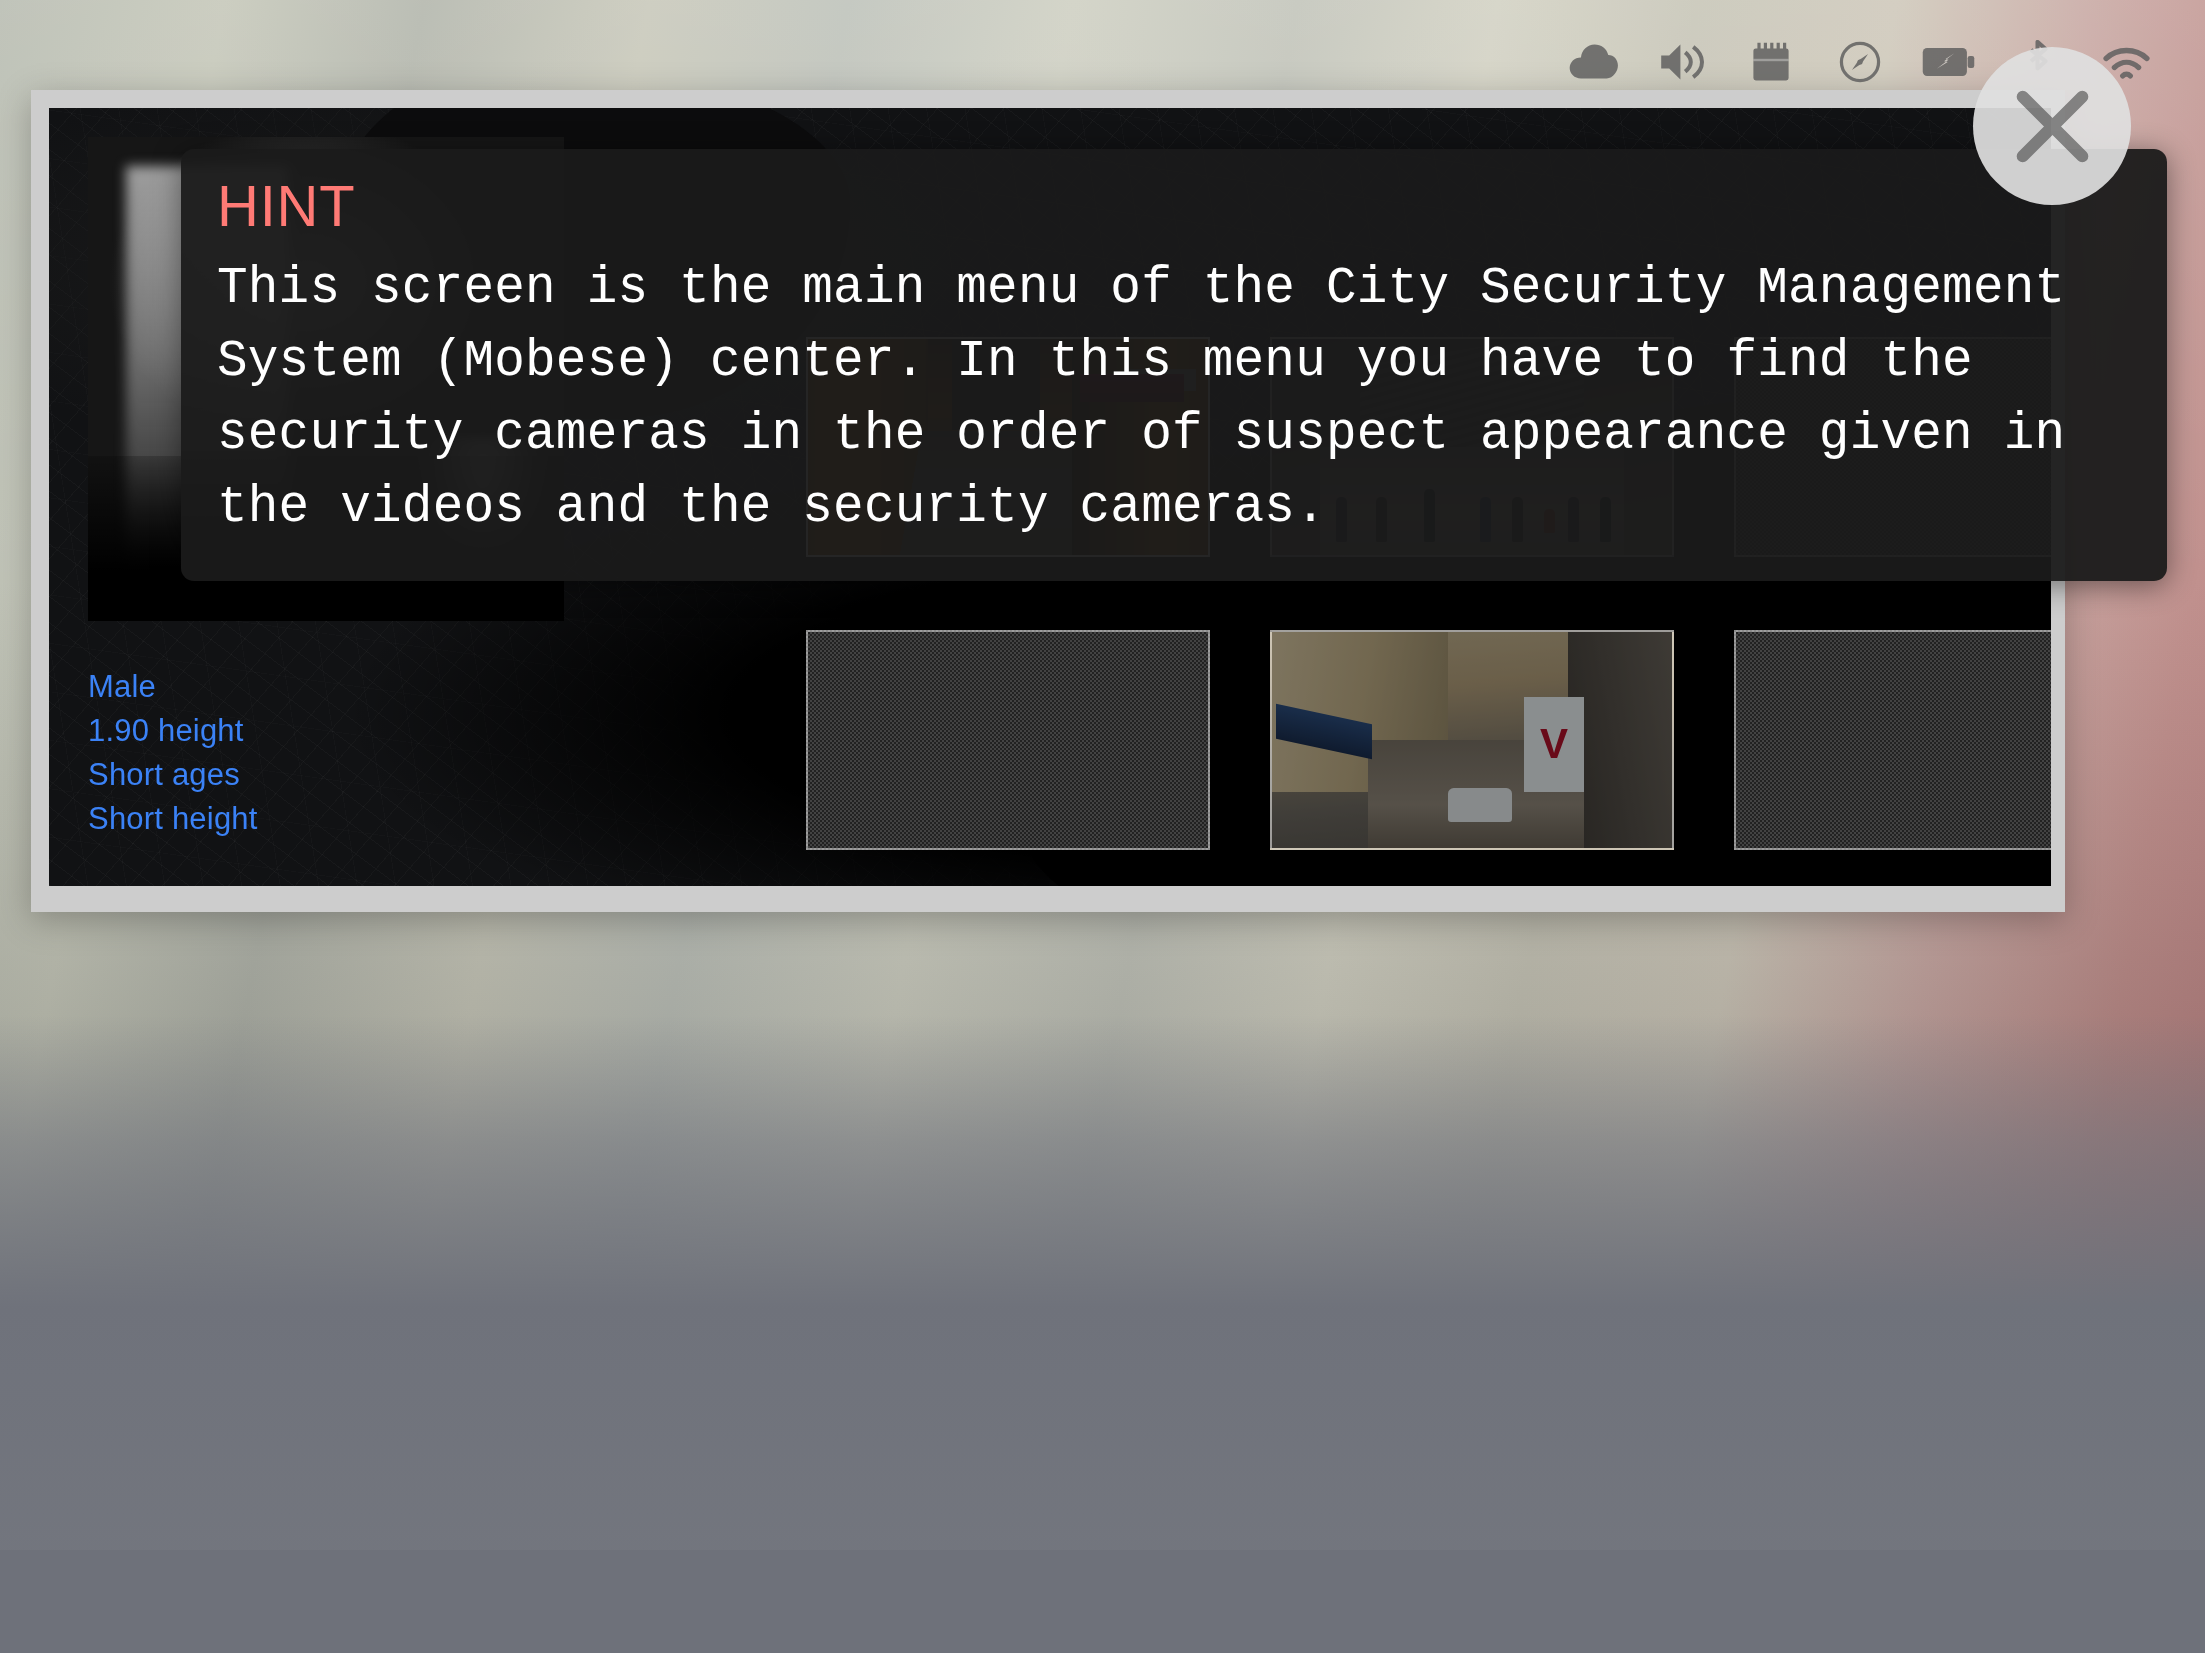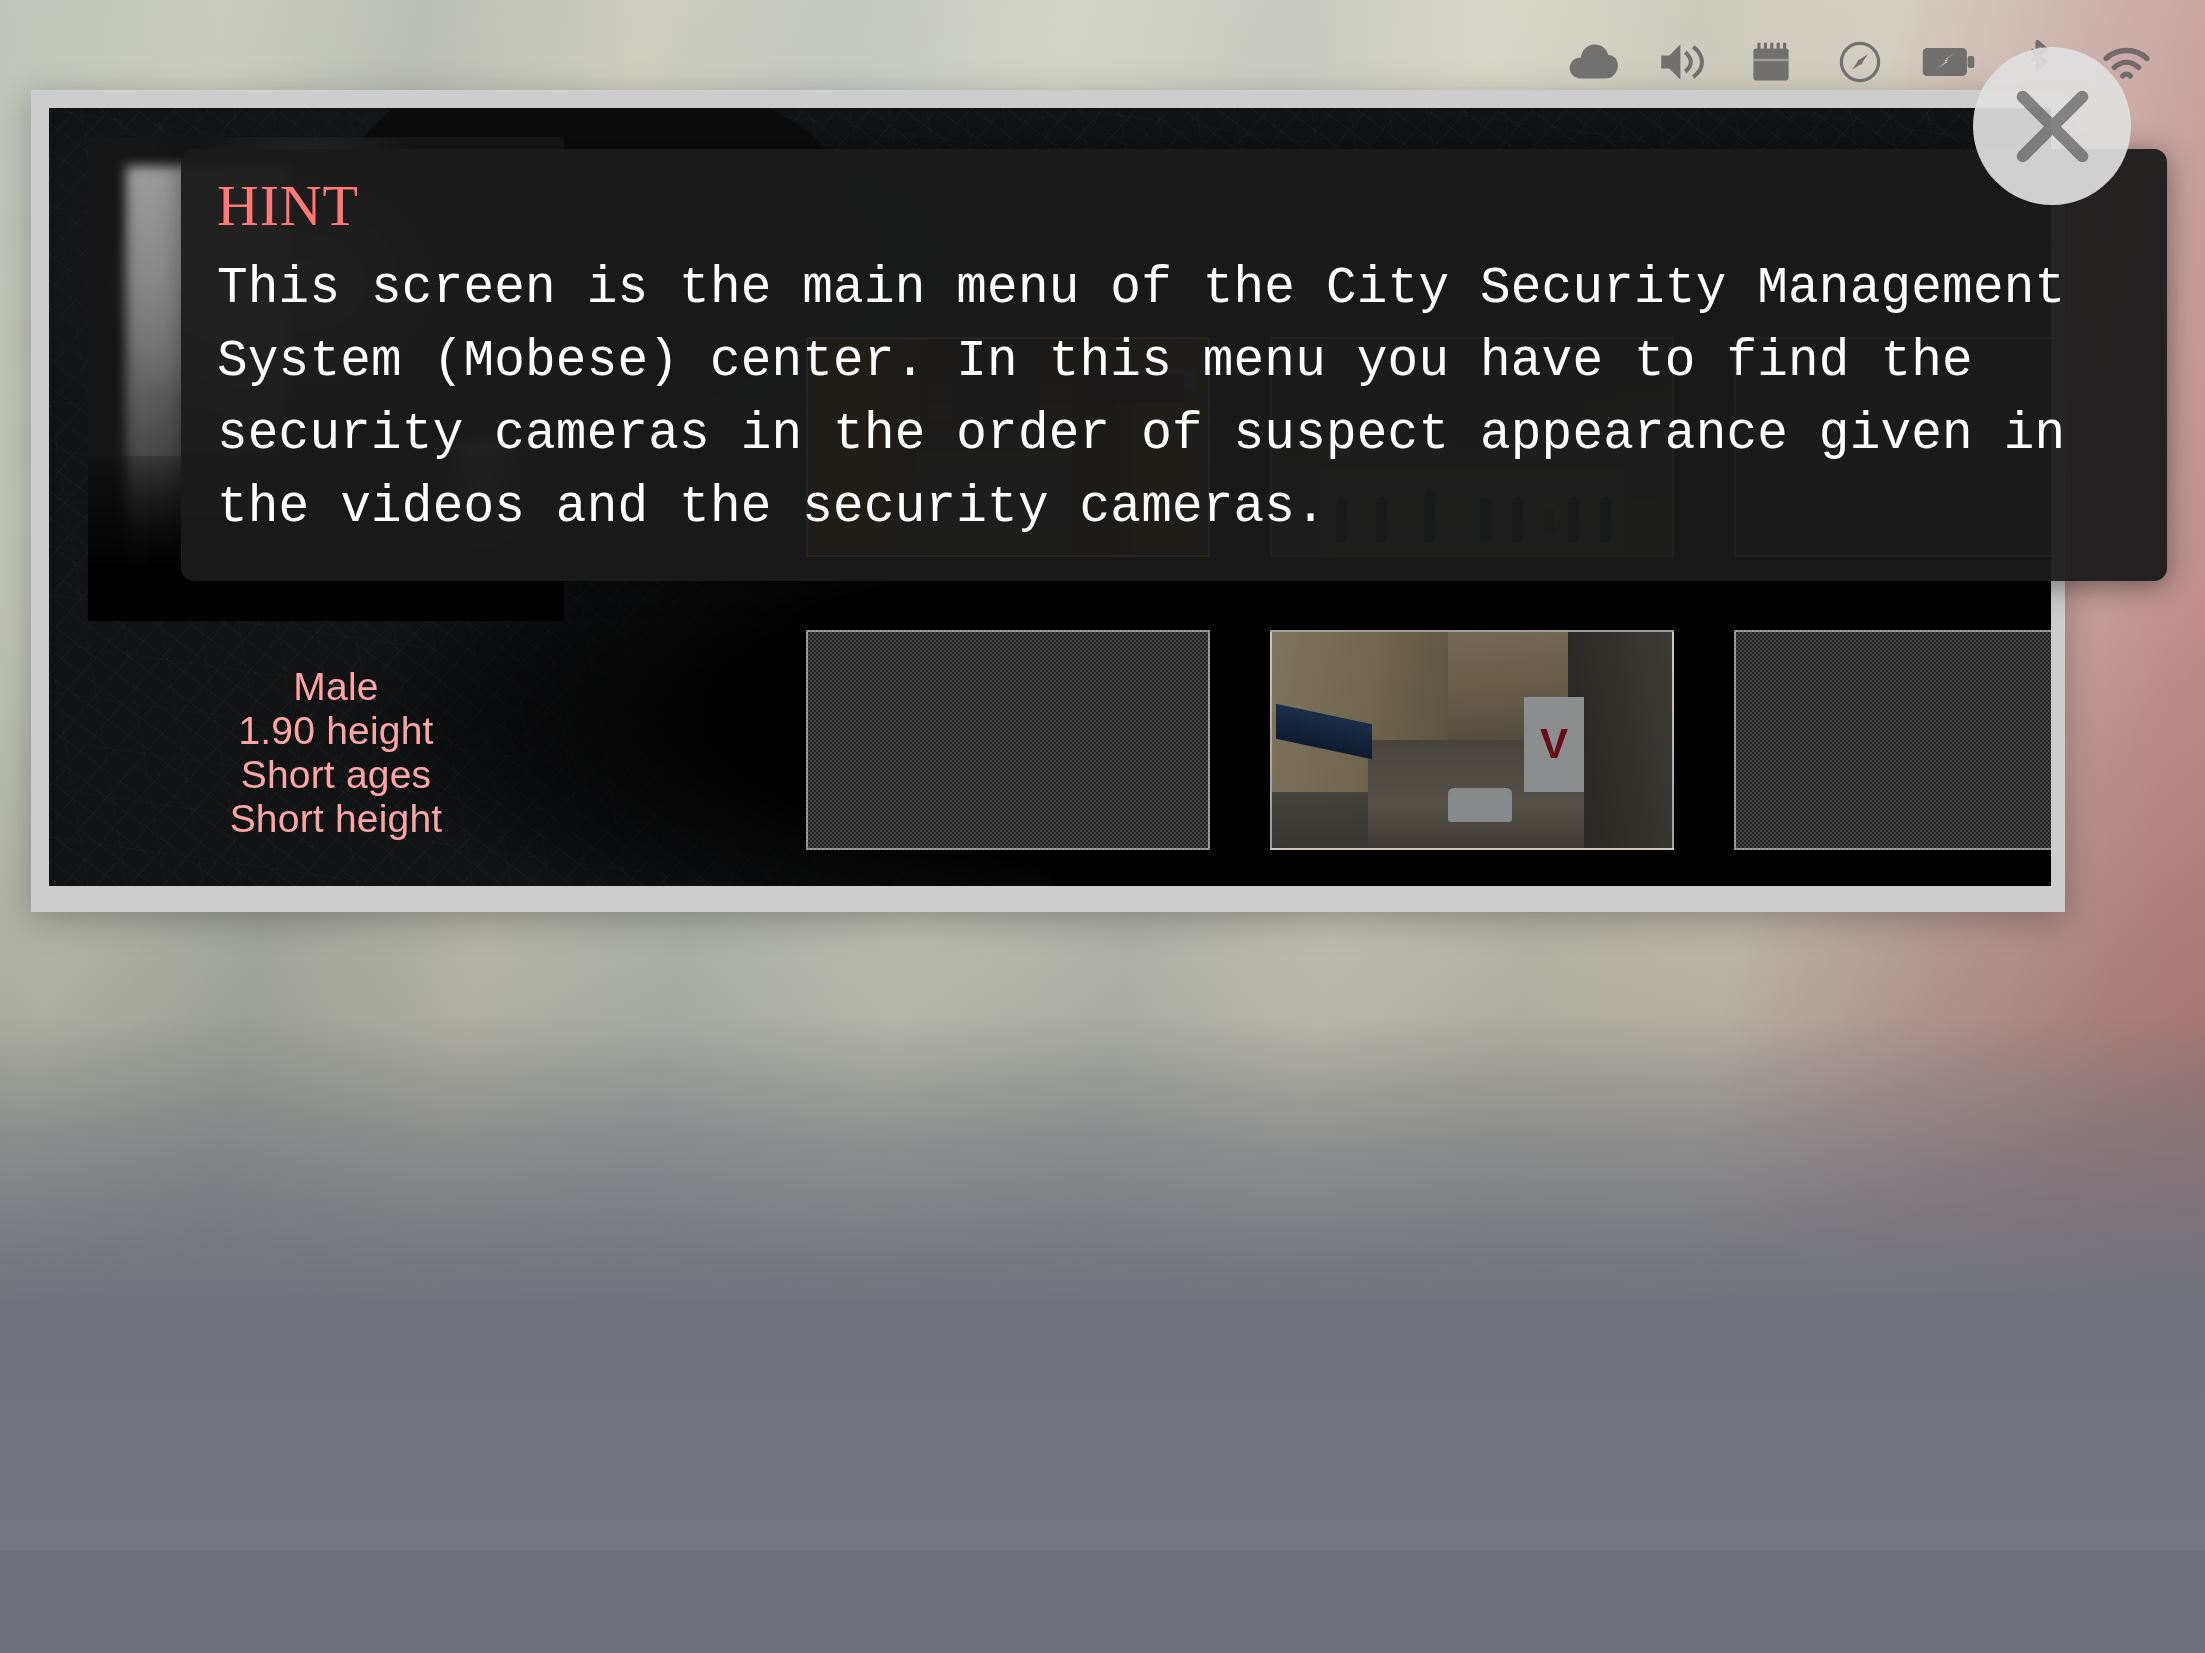--- a/index.html
+++ b/index.html
@@ -114,23 +114,23 @@
     background: linear-gradient(180deg, rgba(0,0,0,.2) 0%, #000 70%);
   }
   #suspect-photo .shine {
     position:absolute; right:4%; top:62%; width:26%; height:36%;
     background: radial-gradient(ellipse at 50% 30%, rgba(235,235,235,.85) 0%, rgba(120,120,120,.2) 60%, rgba(0,0,0,0) 78%);
     filter: blur(4px);
   }
 
   #suspect-attrs {
     position: absolute; left: 0; top: 557px; width: 496px;
-    text-align: center;
-    color: #fca5a5;
-    font-size: 39px; line-height: 44px; letter-spacing: 0.2px;
+    text-align: left;
+    color: #3b82f6;
+    font-size: 31px; line-height: 44px; letter-spacing: 0.2px;
   }
   #suspect-attrs .a { display:block; }
 
   
   #camera-grid {
     position: absolute; left: 757px; top: 229px;
     display: grid;
     grid-template-columns: repeat(3, 404px);
     grid-template-rows: repeat(3, 220px);
     column-gap: 60px; row-gap: 73px;
@@ -203,21 +203,20 @@
     padding: 26px 36px 37px 36px;
     z-index: 8;
     box-shadow: 0 4.8px 29px rgba(0,0,0,.45);
   }
   #hint-title {
     color: #ff7a75;
     font-size: 58px;
     letter-spacing: 0.8px;
     line-height: 1.08;
     margin-bottom: 14.5px;
-    font-family: Liberation Serif, serif;
   }
   #hint-body {
     color: #ffffff;
     font-size: 51px;
     line-height: 73px;
     letter-spacing: 0.2px;
     font-family: Liberation Mono, monospace;
   }
 
   

